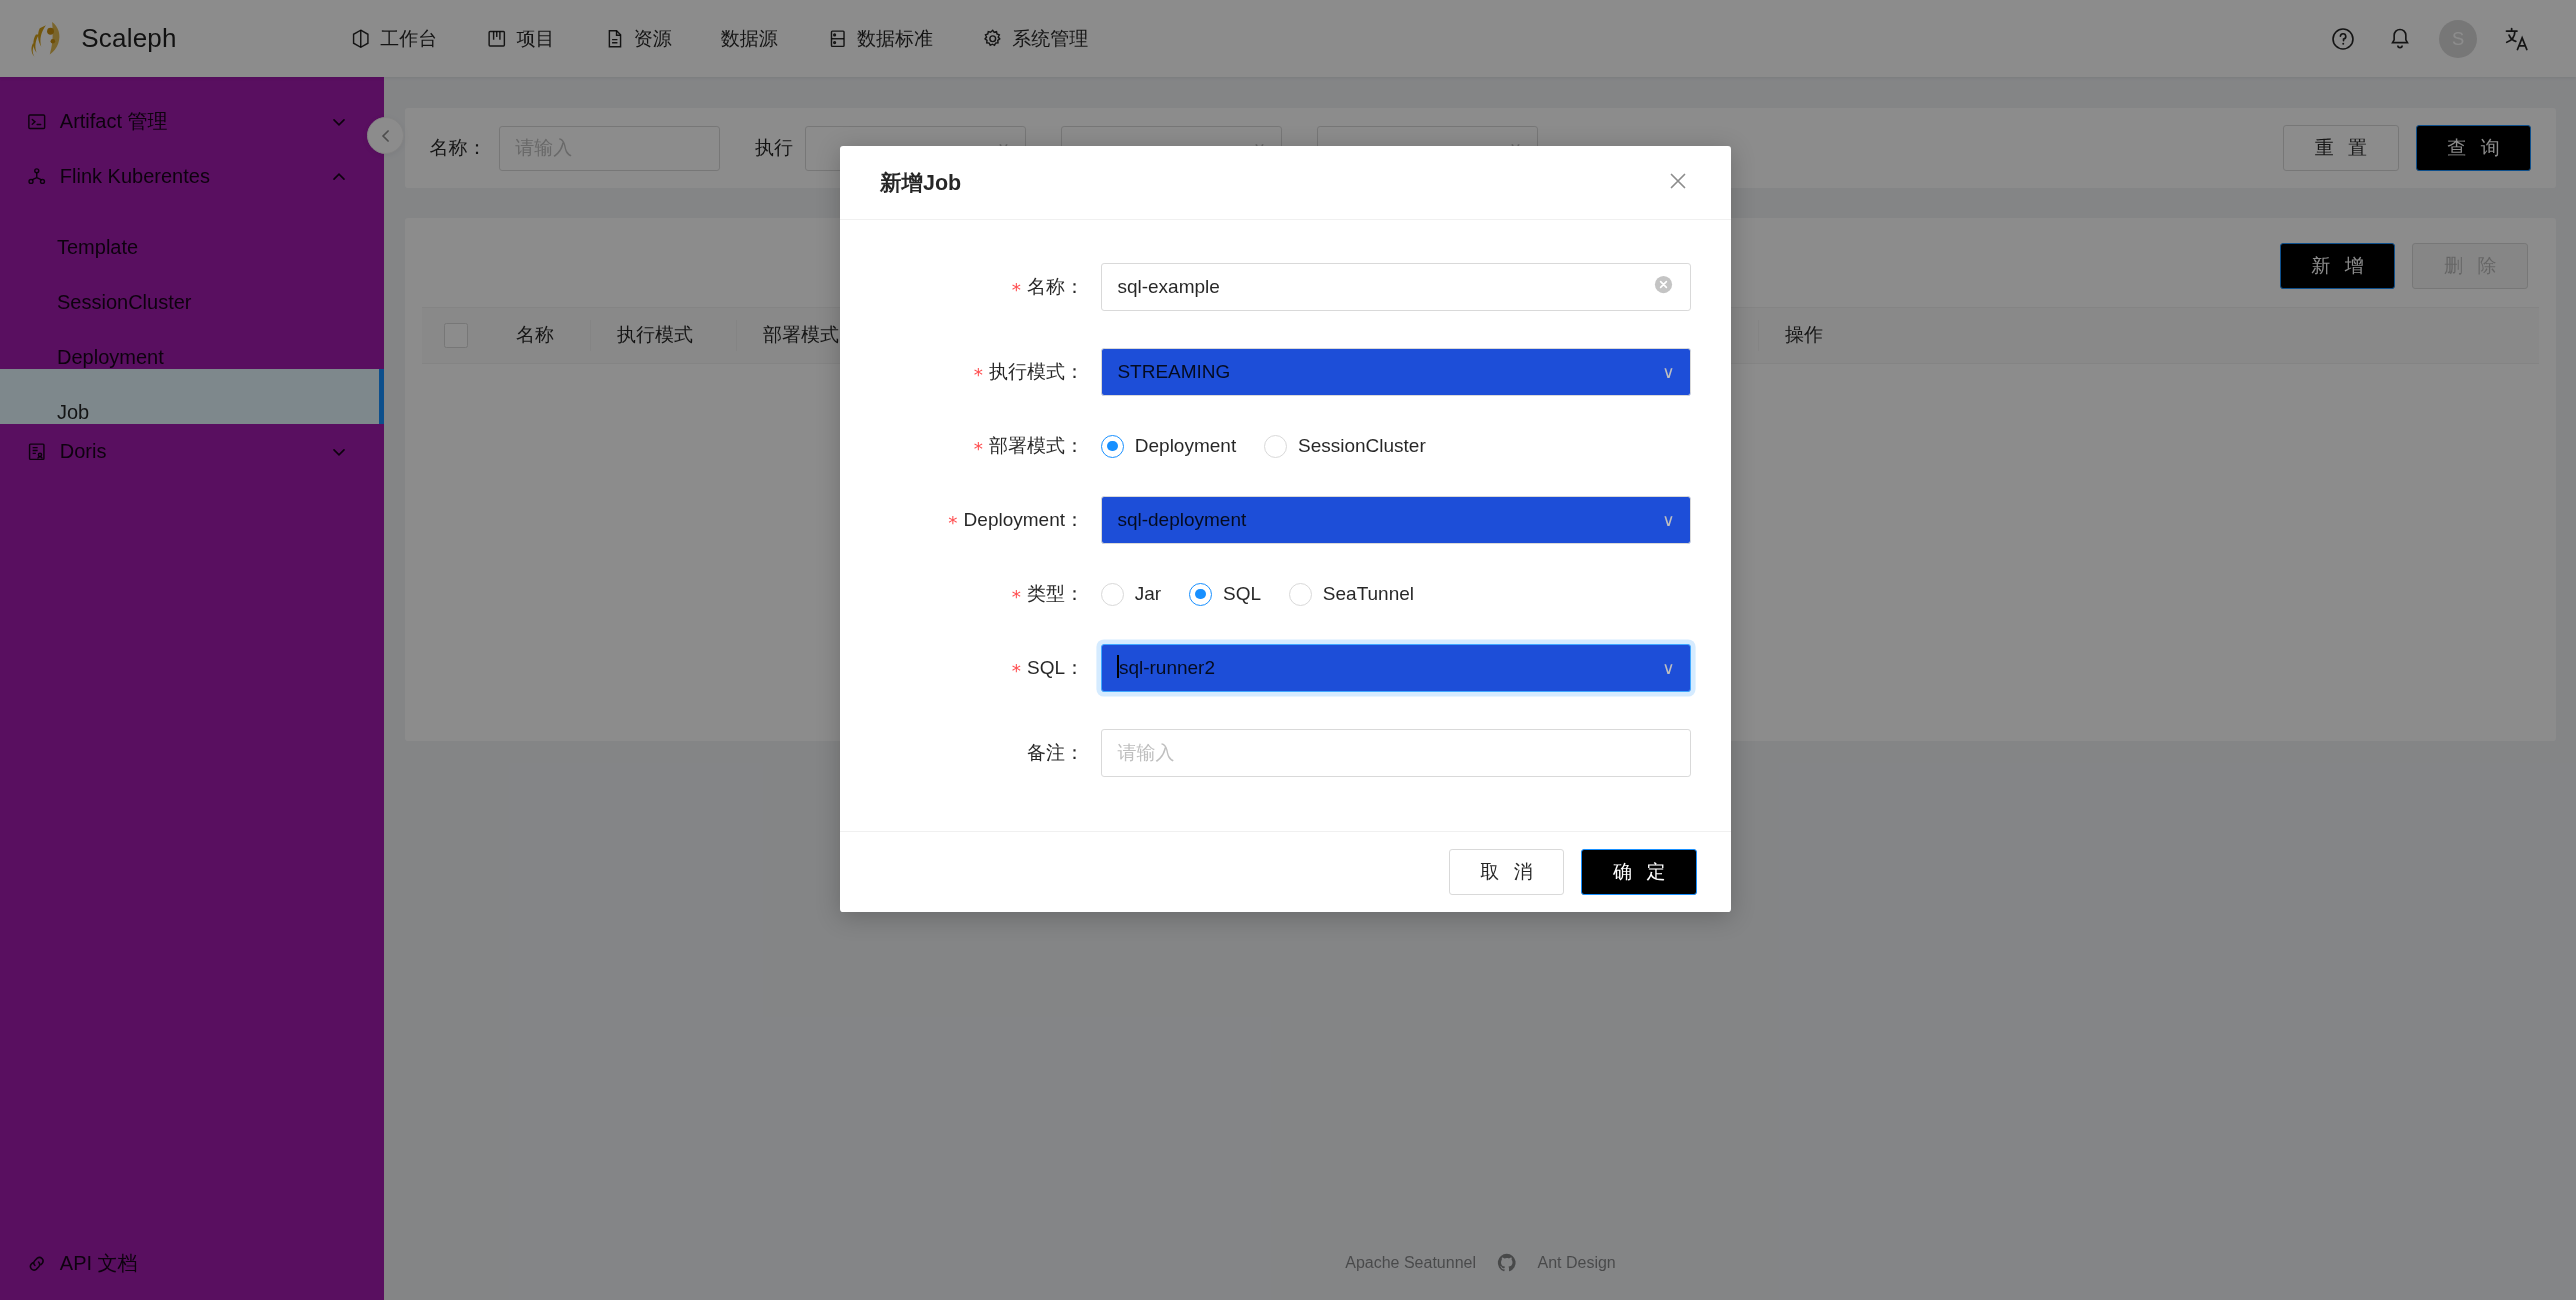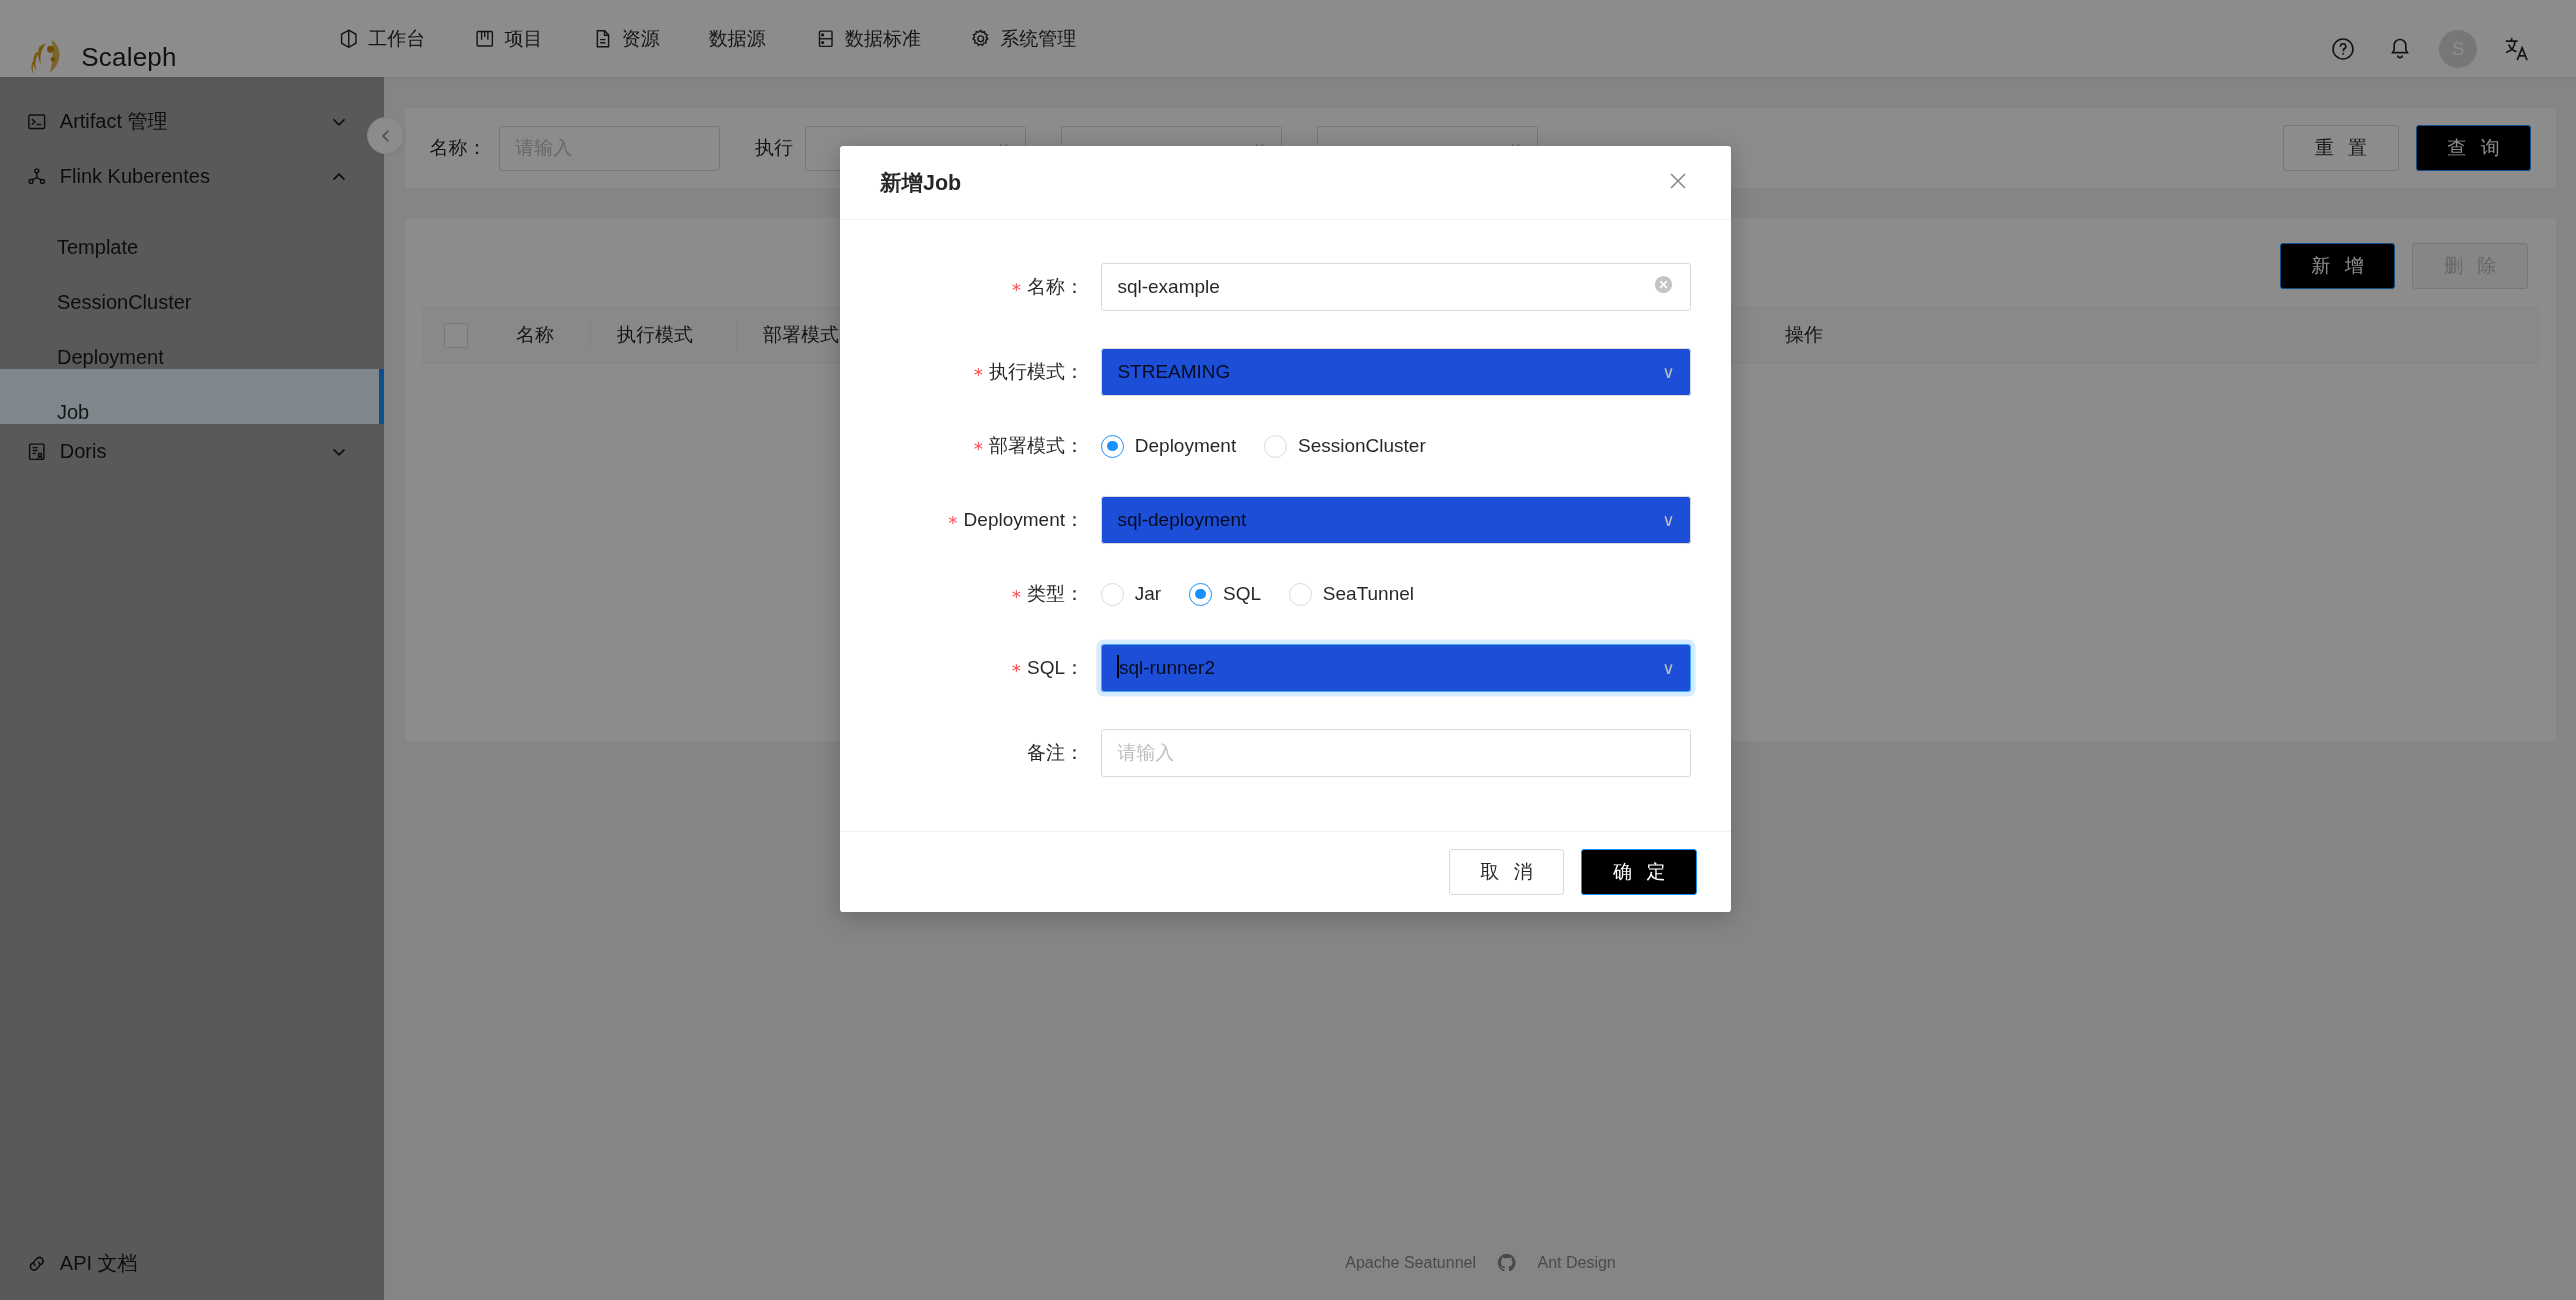--- a/index.html
+++ b/index.html
@@ -16,23 +16,24 @@
   .dim-overlay {
     position: absolute; inset: 0;
     background: rgba(0,0,0,0.45);
     z-index: 500;
   }
 
   
   .header {
     position: absolute; top: 0; left: 0; right: 0; height: 77px;
     background: #ffffff;
-    display: flex; align-items: flex-end;
+    display: flex; align-items: center;
     box-shadow: 0 0.8px 3.1px rgba(0,21,41,0.08);
     z-index: 10;
+    gap: 12px;
   }
   .brand { display: flex; align-items: center; margin-left: 29px; gap: 12.3px; }
   .brand-logo { width: 40px; height: 40px; }
   .brand-name { font-size: 26px; color: #1f1f1f; font-weight: 400; letter-spacing: 0.2px;}
 
   .topnav { display: flex; align-items: center; margin-left: 137px; gap: 0px; }
   .topnav-item {
     display: flex; align-items: center; gap: 8.5px;
     padding: 0 24.6px; height: 77px; cursor: pointer;
     font-size: 19px; color: #000000d9;
@@ -43,21 +44,21 @@
   .hr-btn { width: 57px; height: 57px; display: flex; align-items: center; justify-content: center; cursor: pointer; border-radius: 3.1px; }
   .avatar {
     width: 38px; height: 38px; border-radius: 50%; background: #d9d9d9;
     display: flex; align-items: center; justify-content: center;
     color: #fff; font-size: 18.4px; margin: 0 10.8px;
   }
 
   
   .sidebar {
     position: absolute; top: 77px; left: 0; width: 385px; bottom: 0;
-    background: #a3a3a3; border-right: 0.8px solid #f0f0f0;
+    background: #a21caf; border-right: 0.8px solid #f0f0f0;
     padding-top: 17px;
   }
   .side-group {
     display: flex; align-items: center; height: 55px; padding: 0 35px 0 26px;
     font-size: 20px; color: #000000d9; cursor: pointer; gap: 12.3px;
   }
   .side-group .chev { margin-left: auto; }
   .side-sub {
     display: flex; align-items: flex-end; height: 55px; padding-left: 57px;
     font-size: 20px; color: #000000d9; cursor: pointer;

